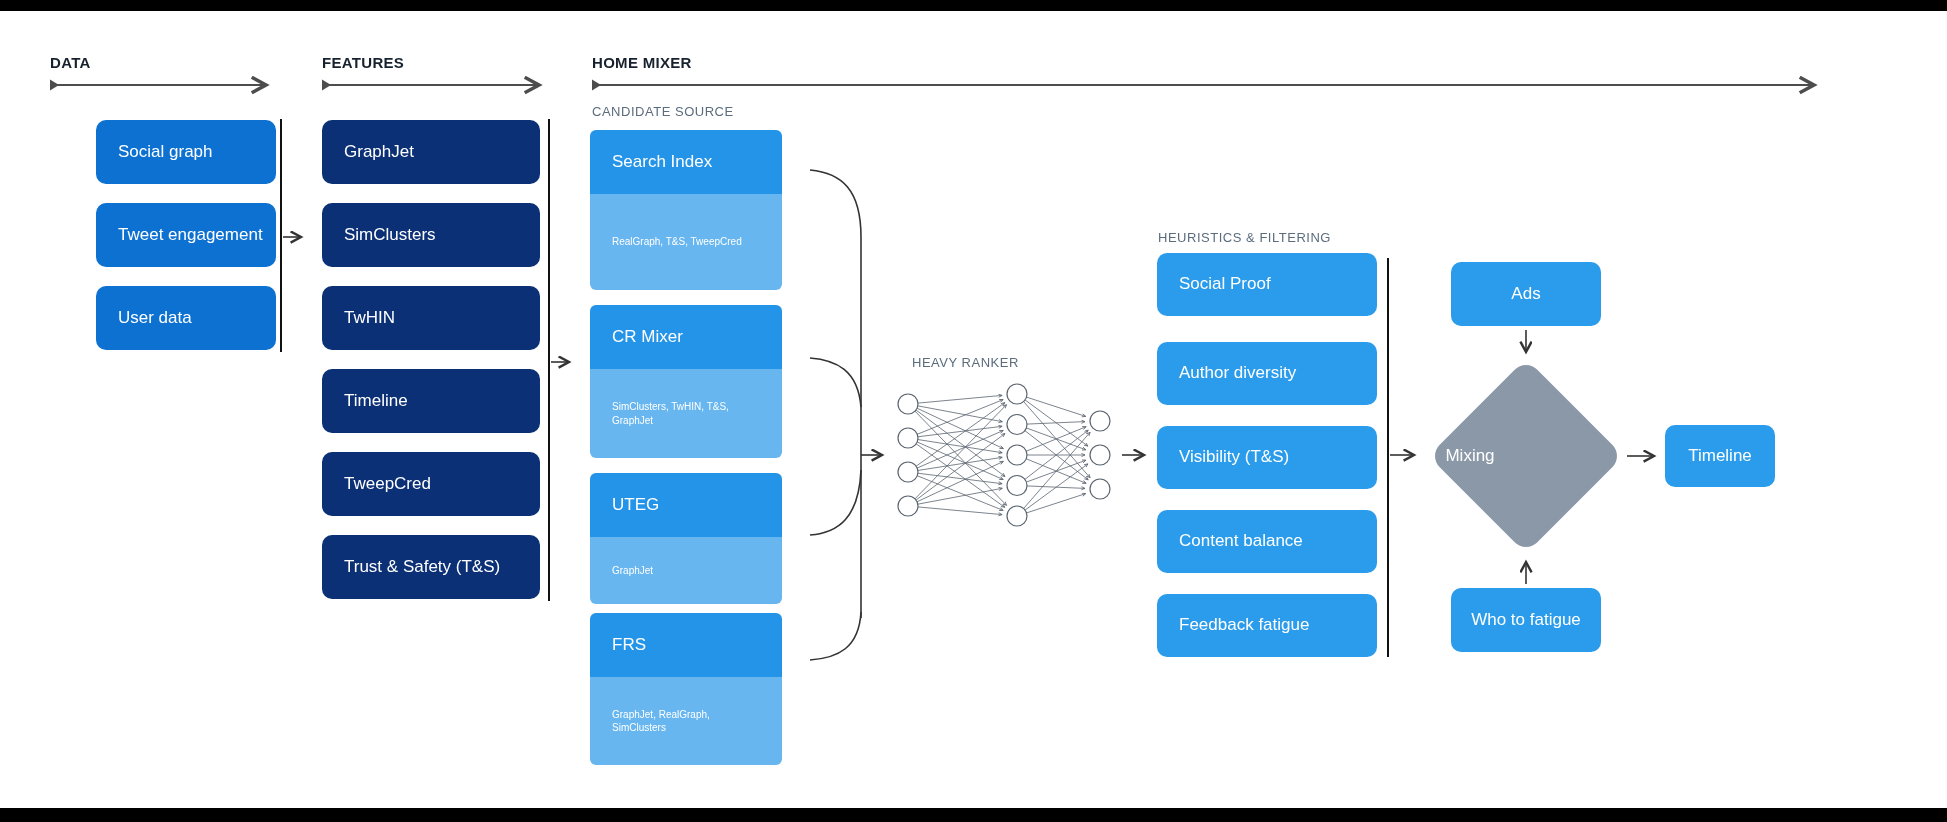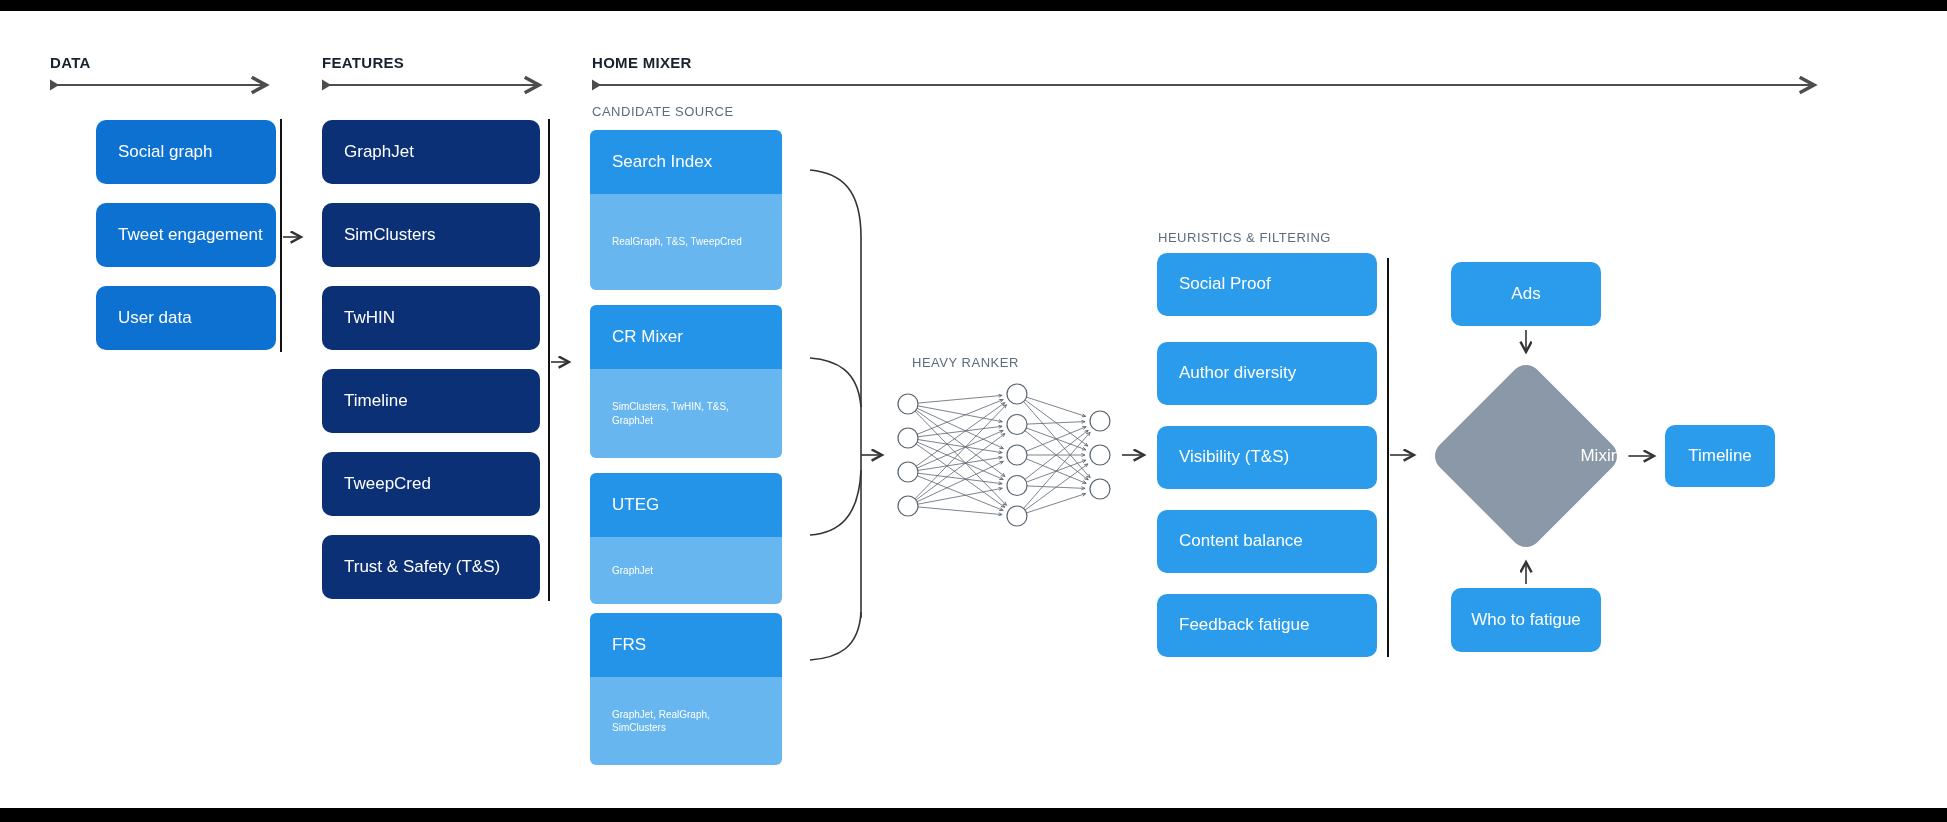--- a/index.html
+++ b/index.html
@@ -44,21 +44,21 @@
   }
   .box.timeline{
     background:var(--action-box,#2a9ceb);width:110px;height:62px;left:1665px;top:425px;
     justify-content:center;padding:16px;text-align:center;
   }
   .diamond{
     position:absolute;left:1457px;top:387px;width:138px;height:138px;
     background:var(--diamond,#8a98a7);border-radius:16px;transform:rotate(45deg);
   }
   .diamond-label{
-    position:absolute;left:1536px;top:387px;width:138px;height:138px;display:flex;
+    position:absolute;left:1401px;top:387px;width:138px;height:138px;display:flex;
     align-items:center;justify-content:center;color:#fff;font-size:17px;font-weight:500;
   }
 </style>
 </head>
 <body>
 
 <div class="canvas">
   <div class="bar top"></div>
   <div class="bar bottom"></div>
 

